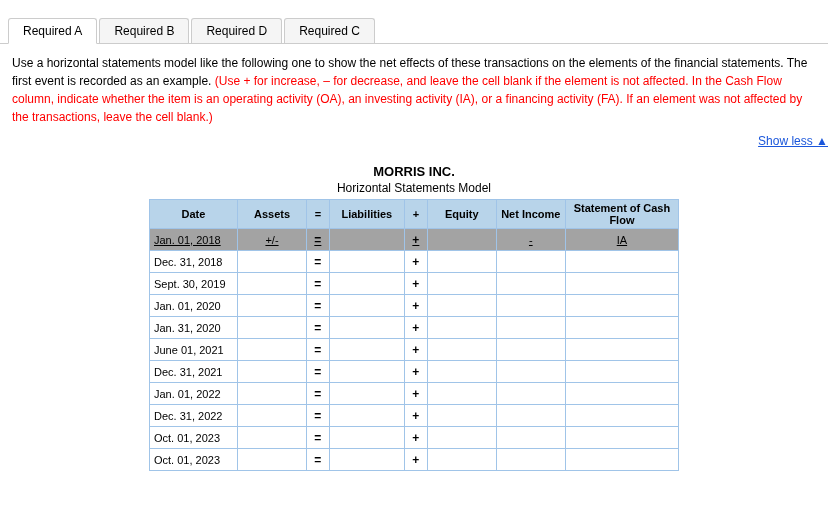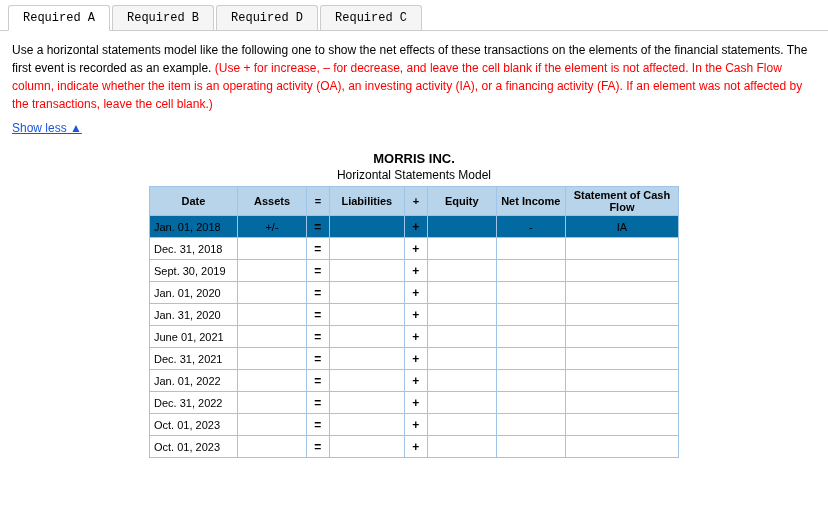--- a/index.html
+++ b/index.html
@@ -1,39 +1,40 @@
 <!DOCTYPE html>
 <html><head>
   <meta charset="utf-8">
   <style>
     * { box-sizing: border-box; margin: 0; padding: 0; }
     body { font-family: Arial, sans-serif; font-size: 12px; background: #fff; color: #000; width: 828px; }
 
     
-    .tabs { display: flex; border-bottom: 1px solid #ccc; padding: 5px 8px 0 8px; gap: 2px; font-family: Liberation Mono, monospace; }
+    .tabs { display: flex; border-bottom: 1px solid #ccc; padding: 18px 8px 0 8px; gap: 2px; }
     .tab {
       padding: 5px 14px;
       border: 1px solid #ccc;
       border-bottom: none;
       background: #f5f5f5;
       cursor: pointer;
       font-size: 12px;
       border-radius: 3px 3px 0 0;
     }
     .tab.active { background: #fff; border-bottom: 1px solid #fff; margin-bottom: -1px; }
 
     
     .instructions {
       padding: 10px 12px 6px 12px;
       font-size: 12px;
       line-height: 1.5;
       color: #000;
     }
     .instructions .red { color: red; }
     .show-less {
+      text-align: right;
       padding: 2px 0 6px 12px;
       color: #1a56db;
       font-size: 12px;
       cursor: pointer;
     }
     .show-less span { text-decoration: underline; }
 
     
     .table-container {
       padding: 6px 12px 12px 12px;
@@ -86,21 +87,21 @@
       outline: none;
       text-align: center;
       font-size: 11px;
       background: transparent;
     }
 
     
     td.symbol { font-weight: bold; font-size: 12px; }
 
     
-    tr.example-row td { background: #0369a1; }
+    tr.example-row td { background: #a3a3a3; text-decoration: underline; }
 
     
     tr.data-row td { background: #fff; }
 
     .col-date { width: 70px; margin-left: 28px; }
     .col-assets { width: 55px; }
     .col-eq { width: 18px; }
     .col-liab { width: 60px; }
     .col-plus { width: 18px; }
     .col-equity { width: 55px; }

